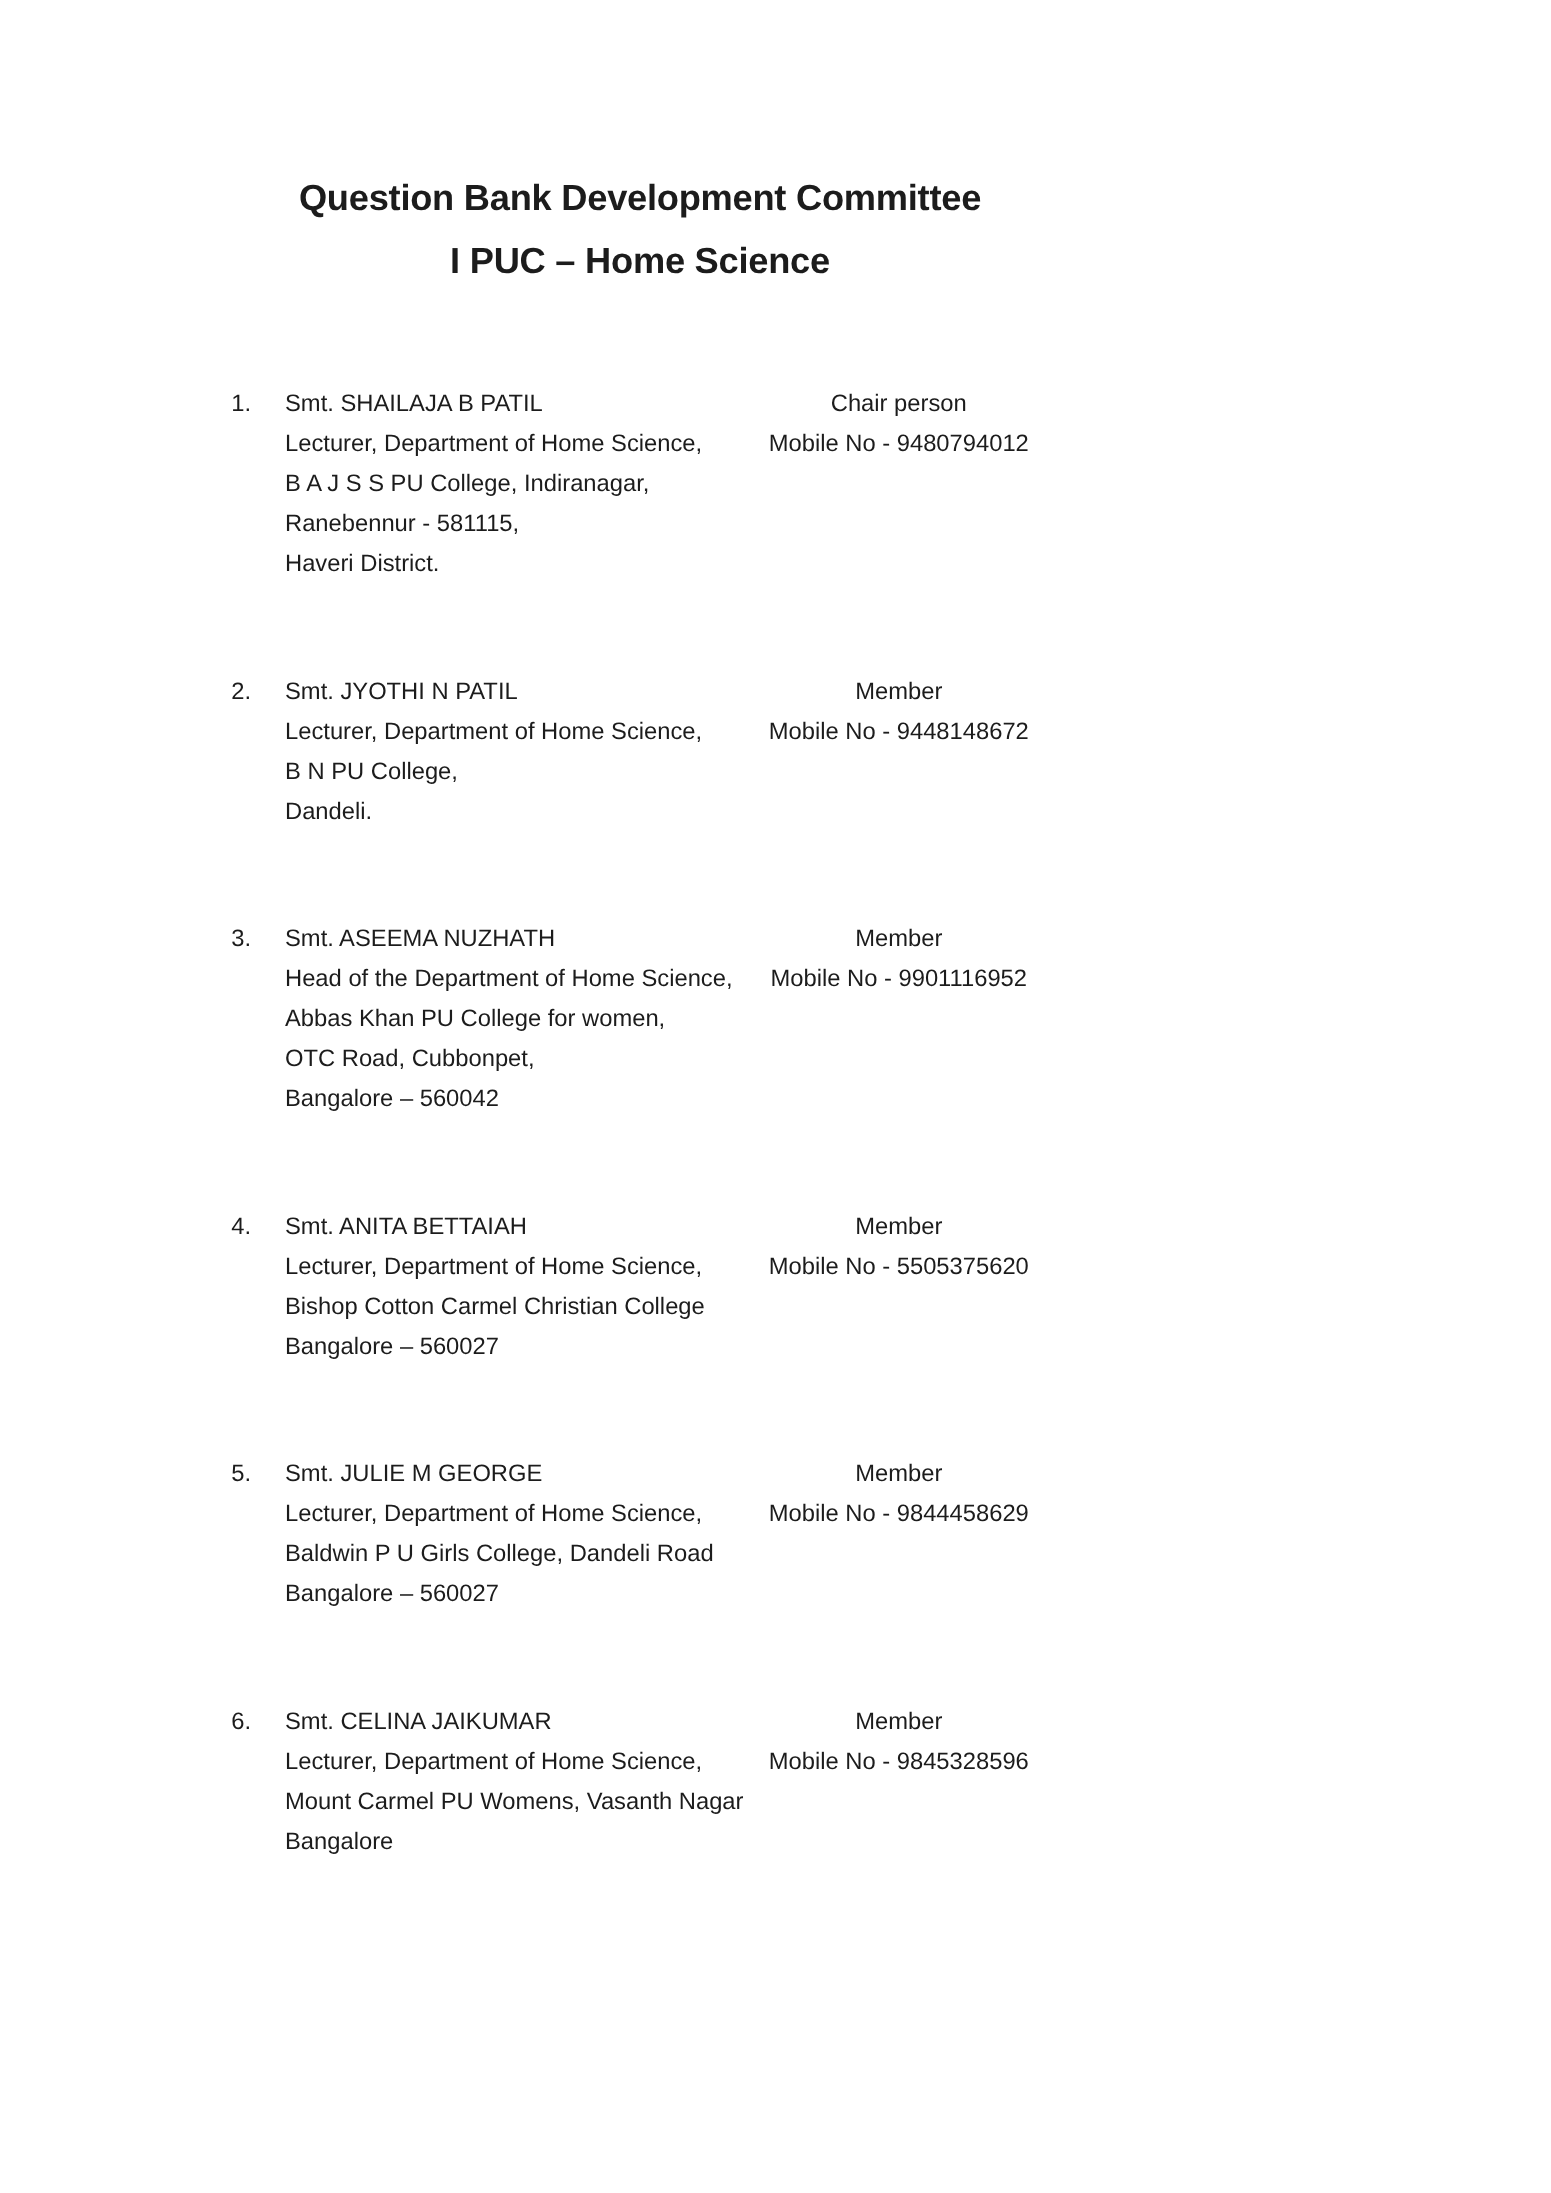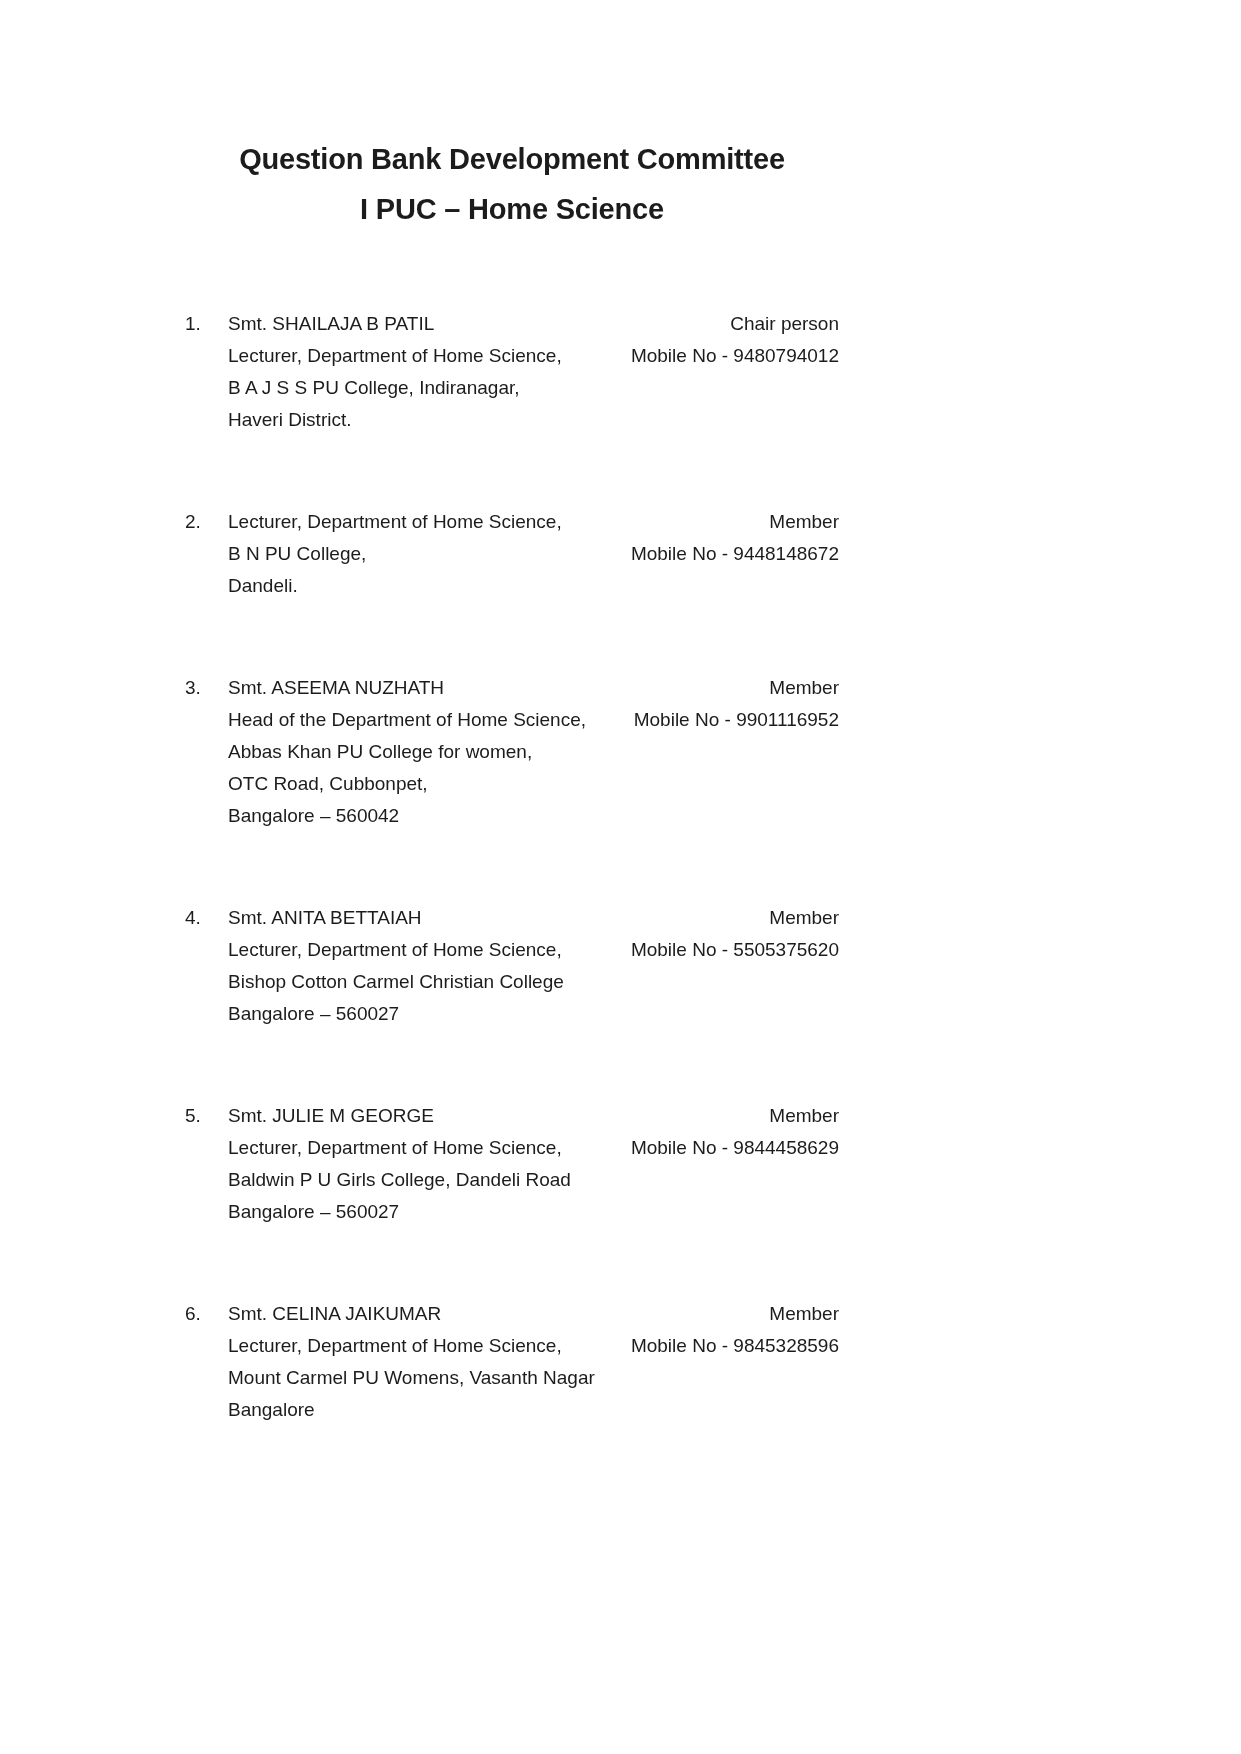--- a/index.html
+++ b/index.html
@@ -34,21 +34,21 @@
     display: grid;
     grid-template-columns: 43px 1fr 240px;
     font-size: 19px;
     line-height: 32px;
     margin-bottom: 70px;
   }
   .member .num {
     text-align: left;
   }
   .member .right {
-    text-align: right;
+    text-align: center;
   }
   .addr-line, .member-name, .role, .mobile, .num {
     white-space: nowrap;
   }
 </style>
 </head>
 <body>
 
 <div class="page">
   <header class="title-block">
@@ -57,32 +57,34 @@
   </header>
 
   <main class="member-list" id="member-list">
   <div class="member">
     <div class="num">1.</div>
     <div class="left">
       <div class="member-name">Smt. SHAILAJA B PATIL</div>
       <div class="addr">
             <div class="addr-line">Lecturer, Department of Home Science,</div>
             <div class="addr-line">B A J S S PU College, Indiranagar,</div>
+            <div class="addr-line">Ranebennur - 581115,</div>
             <div class="addr-line">Haveri District.</div>
           </div>
     </div>
     <div class="right">
       <div class="role">Chair person</div>
       <div class="mobile">Mobile No - 9480794012</div>
     </div>
   </div>
 
   <div class="member">
     <div class="num">2.</div>
     <div class="left">
+      <div class="member-name">Smt. JYOTHI N PATIL</div>
       <div class="addr">
             <div class="addr-line">Lecturer, Department of Home Science,</div>
             <div class="addr-line">B N PU College,</div>
             <div class="addr-line">Dandeli.</div>
           </div>
     </div>
     <div class="right">
       <div class="role">Member</div>
       <div class="mobile">Mobile No - 9448148672</div>
     </div>

